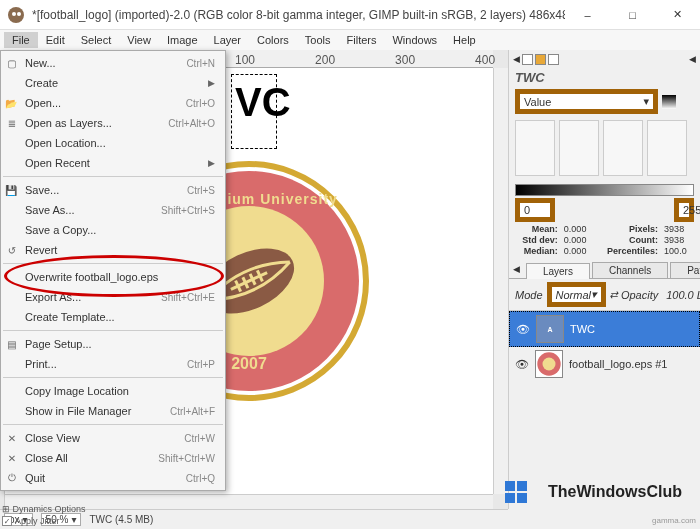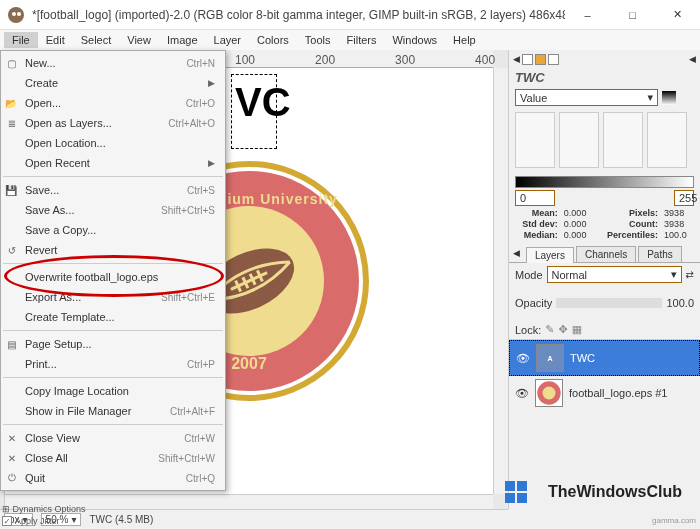--- a/index.html
+++ b/index.html
@@ -35,31 +35,31 @@
 .football { transform: rotate(-25deg); }
 .twc-overlay { position:absolute; top:30px; left:230px; font-family: Arial Black, sans-serif; font-weight:900; font-size:40px; color:#000; }
 .sel-marquee { position:absolute; top:24px; left:226px; width:46px; height:75px; border:1px dashed #000; }
 
 
 .rightdock { width: 192px; background: #f0f0f0; border-left: 1px solid #ccc; display:flex; flex-direction:column; font-size:11px; color:#333; }
 .dock-top-icons { height: 18px; display:flex; align-items:center; padding:0 4px; gap:2px; }
 .dock-top-icons .sq { width:11px; height:11px; border:1px solid #888; }
 .twc-label { padding: 2px 6px; font-style: italic; font-weight: bold; font-size: 13px; color:#555; }
 .combo-row { display:flex; gap:4px; padding:2px 6px; align-items:center; }
-.combo { border:1px solid #a16207; background:#fff; padding:1px 4px; font-size:11px; display:flex; align-items:flex-end; justify-content:space-between; }
+.combo { border:5px solid #a16207; background:#fff; padding:1px 4px; font-size:11px; display:flex; align-items:flex-end; justify-content:space-between; }
 .thumb-grid { display:flex; gap:4px; padding:4px 6px; }
 .thumb { width:40px; height:56px; border:1px solid #ccc; background:#f7f7f7; }
 .gradient-strip { height:12px; margin:4px 6px 2px 6px; background: linear-gradient(to right, #000, #fff); border:1px solid #888; }
 .num-row { display:flex; align-items:center; gap:4px; padding:0 6px; font-size:9px; }
 .stats { padding:2px 6px; font-size:9px; display:grid; grid-template-columns: auto auto auto auto; gap:1px 6px; }
 .stats .lbl { font-weight:bold; text-align:right; }
 .tabs { display:flex; border-bottom:1px solid #aaa; margin-top:4px; }
-.tab { padding:2px 8px; font-size:10px; border:1px solid #aaa; border-bottom:none; background:#e8e8e8; margin-left:2px; }
+.tab { padding:2px 16px; font-size:10px; border:1px solid #aaa; border-bottom:none; background:#e8e8e8; margin-left:2px; }
 .tab.active { background:#f7f7f7; position:relative; top:1px; }
-.layers-ctrl { padding:3px 6px; display:flex; flex-direction:column; gap:14px; border-bottom:1px solid #ccc; }
+.layers-ctrl { padding:3px 6px; display:flex; flex-direction:row; gap:3px; border-bottom:1px solid #ccc;font-style:italic; }
 .layer-row { display:flex; align-items:center; gap:6px; padding:3px 6px; }
 .layer-row.active { background:#3b7dd8; color:#fff; border:1px dotted #000; }
 .layer-thumb { width:28px; height:28px; border:1px solid #888; background:#fff; display:flex; align-items:center; justify-content:center; font-size:7px; }
 
 
 .dropdown { position: absolute; top: 50px; left: 0; width: 226px; background: #f5f5f5; border: 1px solid #aaa; box-shadow: 2px 2px 6px rgba(0,0,0,.3); font-size: 11px; color: #333; padding: 2px 0; z-index: 10; }
 .dd-item { display: flex; align-items: center; padding: 4px 10px 4px 24px; position: relative; justify-content: space-between; }
 .dd-item .ico { position: absolute; left: 4px; width: 14px; height: 14px; display:flex; align-items:center; justify-content:center; font-size:10px; color:#666; }
 .dd-item .shortcut { color: #888; font-size: 10px; }
 .dd-item .arrow { color: #666; font-size: 9px; }

